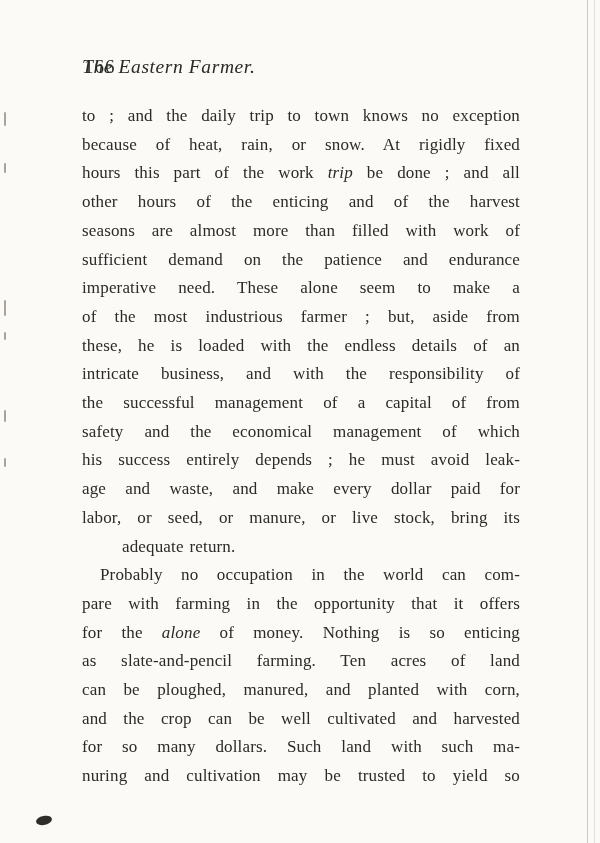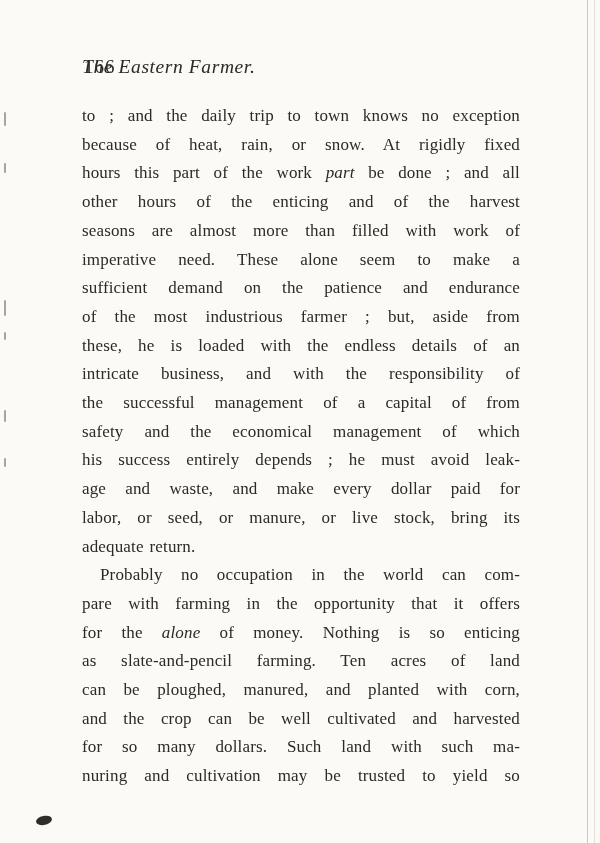--- a/index.html
+++ b/index.html
@@ -91,20 +91,21 @@
     letter-spacing: 0.15px;
   }
   .paragraph { margin: 0; }
   .line {
     text-align: justify;
     text-align-last: justify;
     white-space: normal;
   }
   .line.last {
     text-align-last: left;
+    margin-left: 40px;
   }
   .line.indent {
     text-indent: 18px;
   }
   .italic { font-style: italic; }
 </style>
 </head>
 <body>
 
 <div class="page">
@@ -122,25 +123,25 @@
 
   <div class="header">
     <span class="page-number">166</span>
     <span class="running-title">The Eastern Farmer.</span>
   </div>
 
   <div class="body-text">
       <div class="paragraph">
         <div class="line"><span>to ; and the daily trip to town knows no exception</span></div>
         <div class="line"><span>because of heat, rain, or snow. At rigidly fixed</span></div>
-        <div class="line"><span>hours this part of the work </span><span class="italic">part</span><span> be done ; and all</span></div>
+        <div class="line"><span>hours this part of the work </span><span class="italic">trip</span><span> be done ; and all</span></div>
         <div class="line"><span>other hours of the enticing and of the harvest</span></div>
         <div class="line"><span>seasons are almost more than filled with work of</span></div>
+        <div class="line"><span>sufficient demand on the patience and endurance</span></div>
         <div class="line"><span>imperative need. These alone seem to make a</span></div>
-        <div class="line"><span>sufficient demand on the patience and endurance</span></div>
         <div class="line"><span>of the most industrious farmer ; but, aside from</span></div>
         <div class="line"><span>these, he is loaded with the endless details of an</span></div>
         <div class="line"><span>intricate business, and with the responsibility of</span></div>
         <div class="line"><span>the successful management of a capital of from</span></div>
         <div class="line"><span>safety and the economical management of which</span></div>
         <div class="line"><span>his success entirely depends ; he must avoid leak-</span></div>
         <div class="line"><span>age and waste, and make every dollar paid for</span></div>
         <div class="line"><span>labor, or seed, or manure, or live stock, bring its</span></div>
         <div class="line last"><span>adequate return.</span></div>
       </div>

